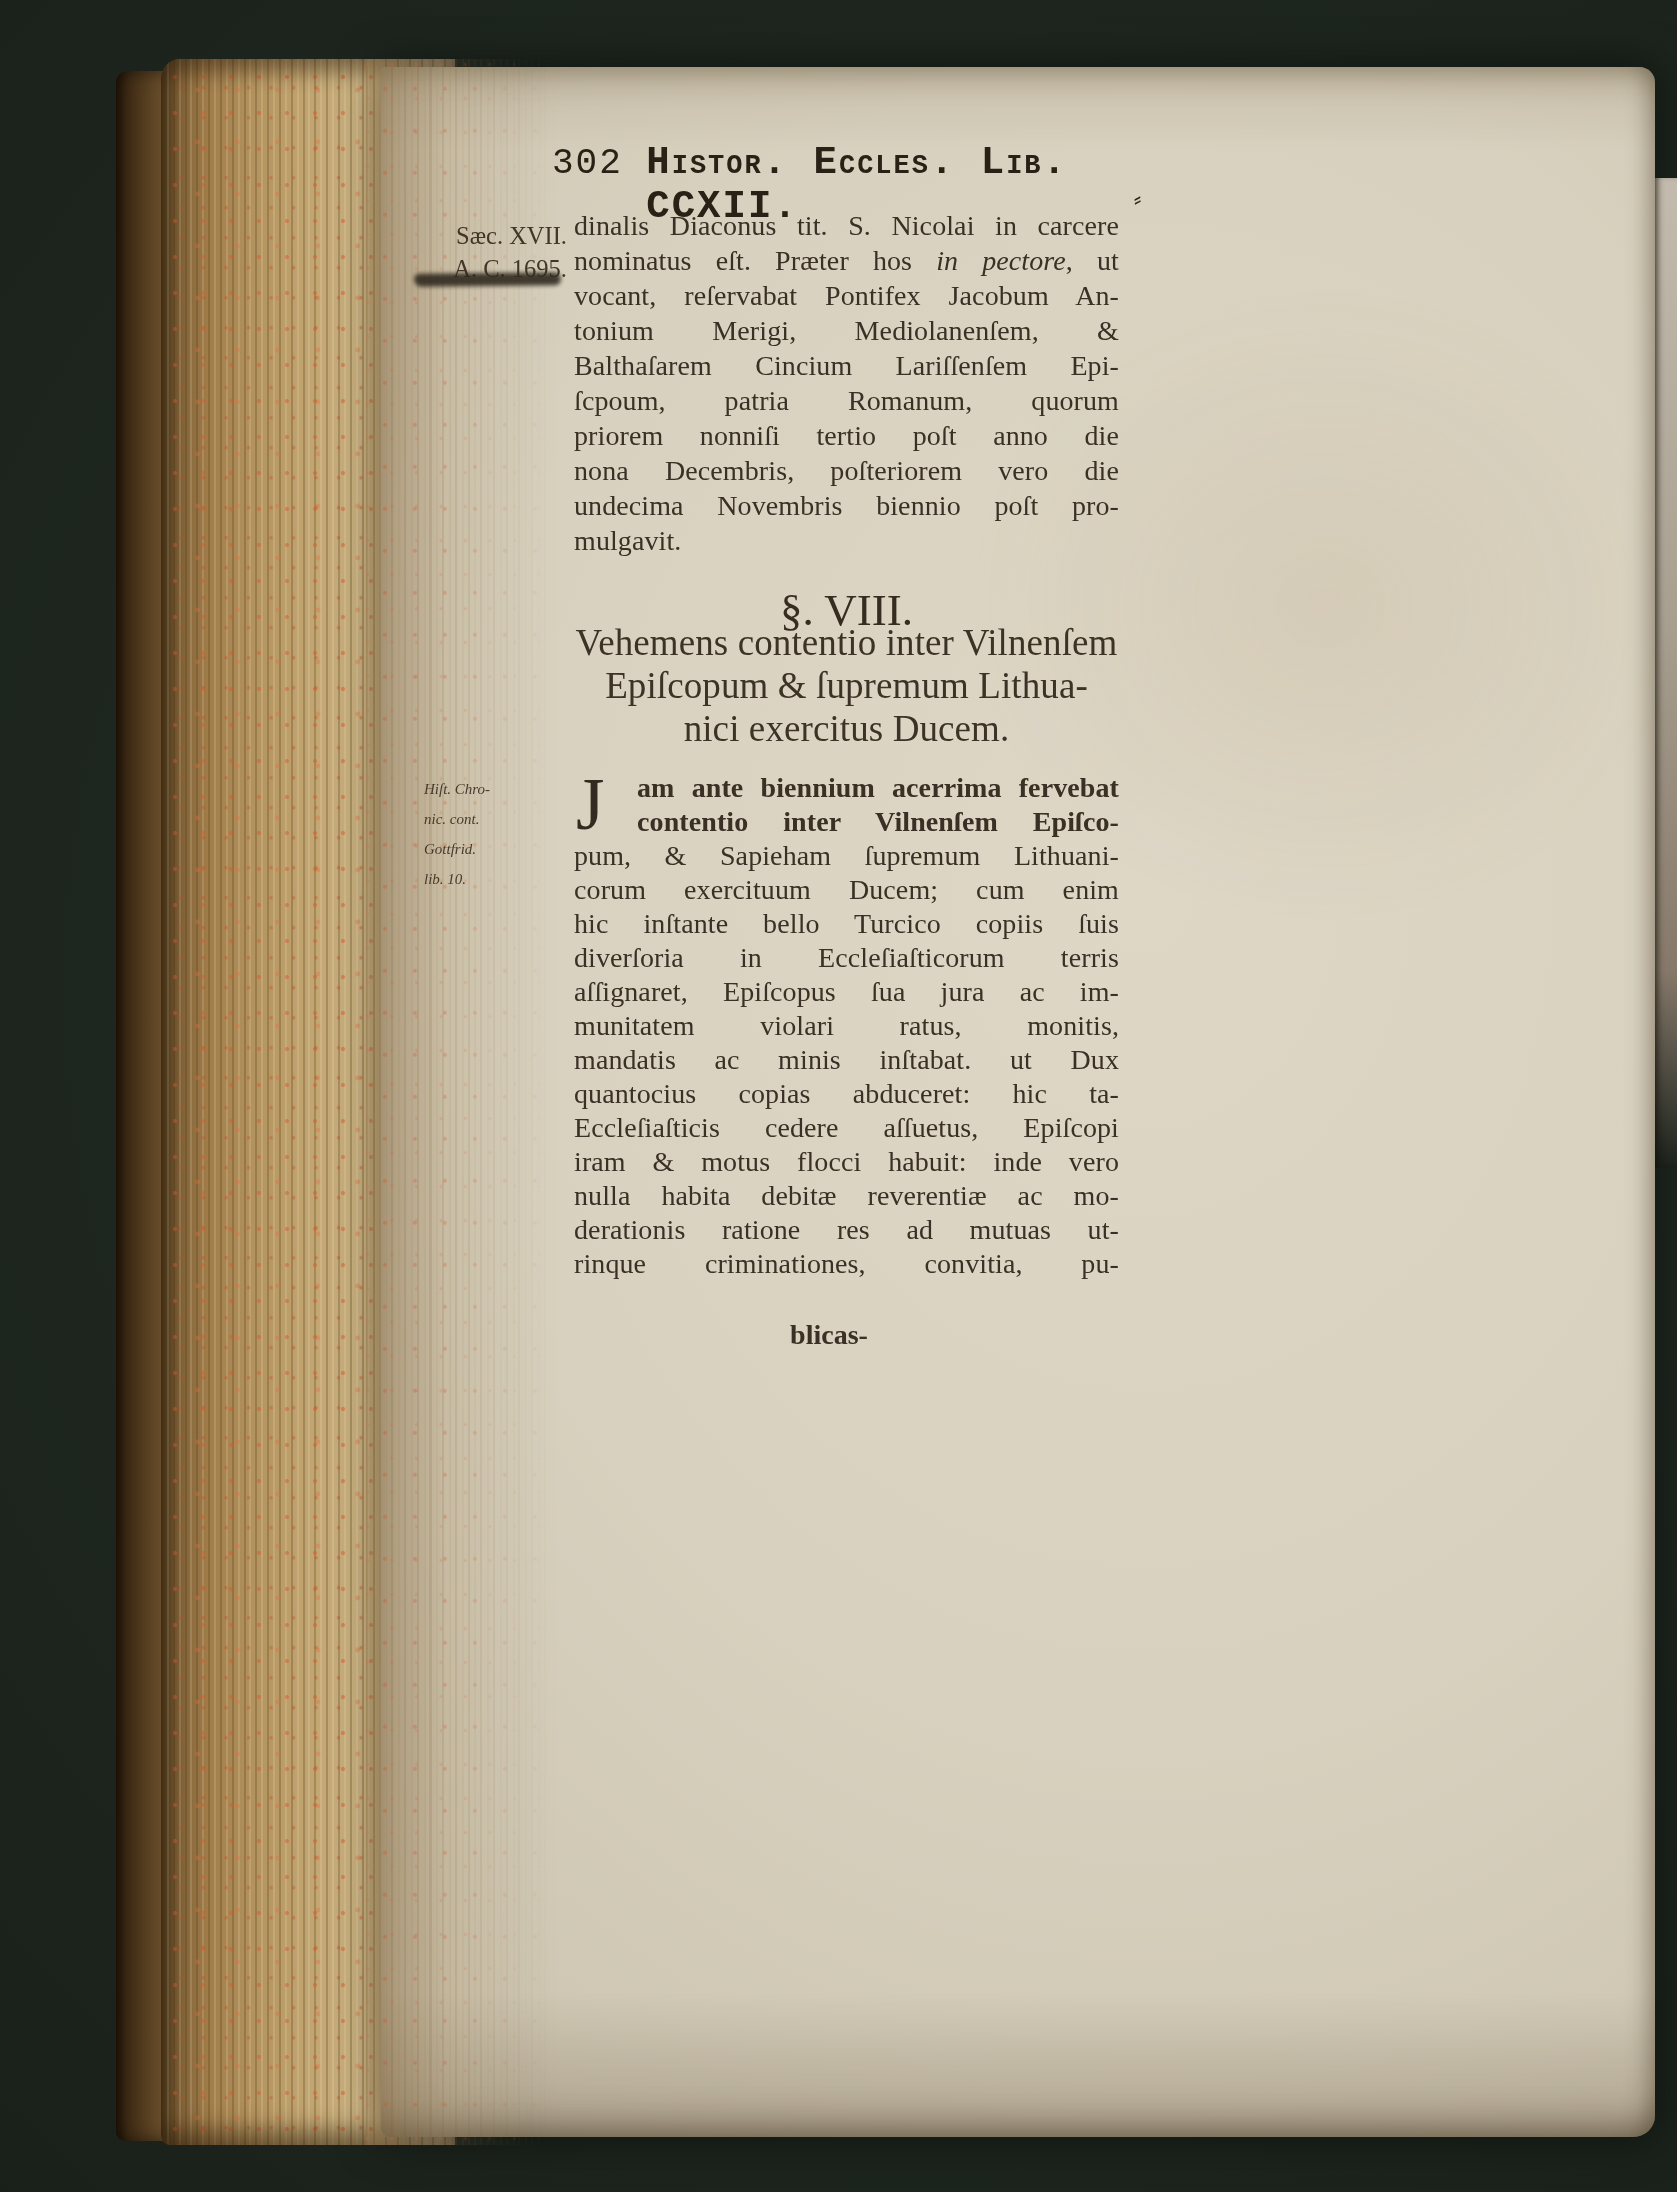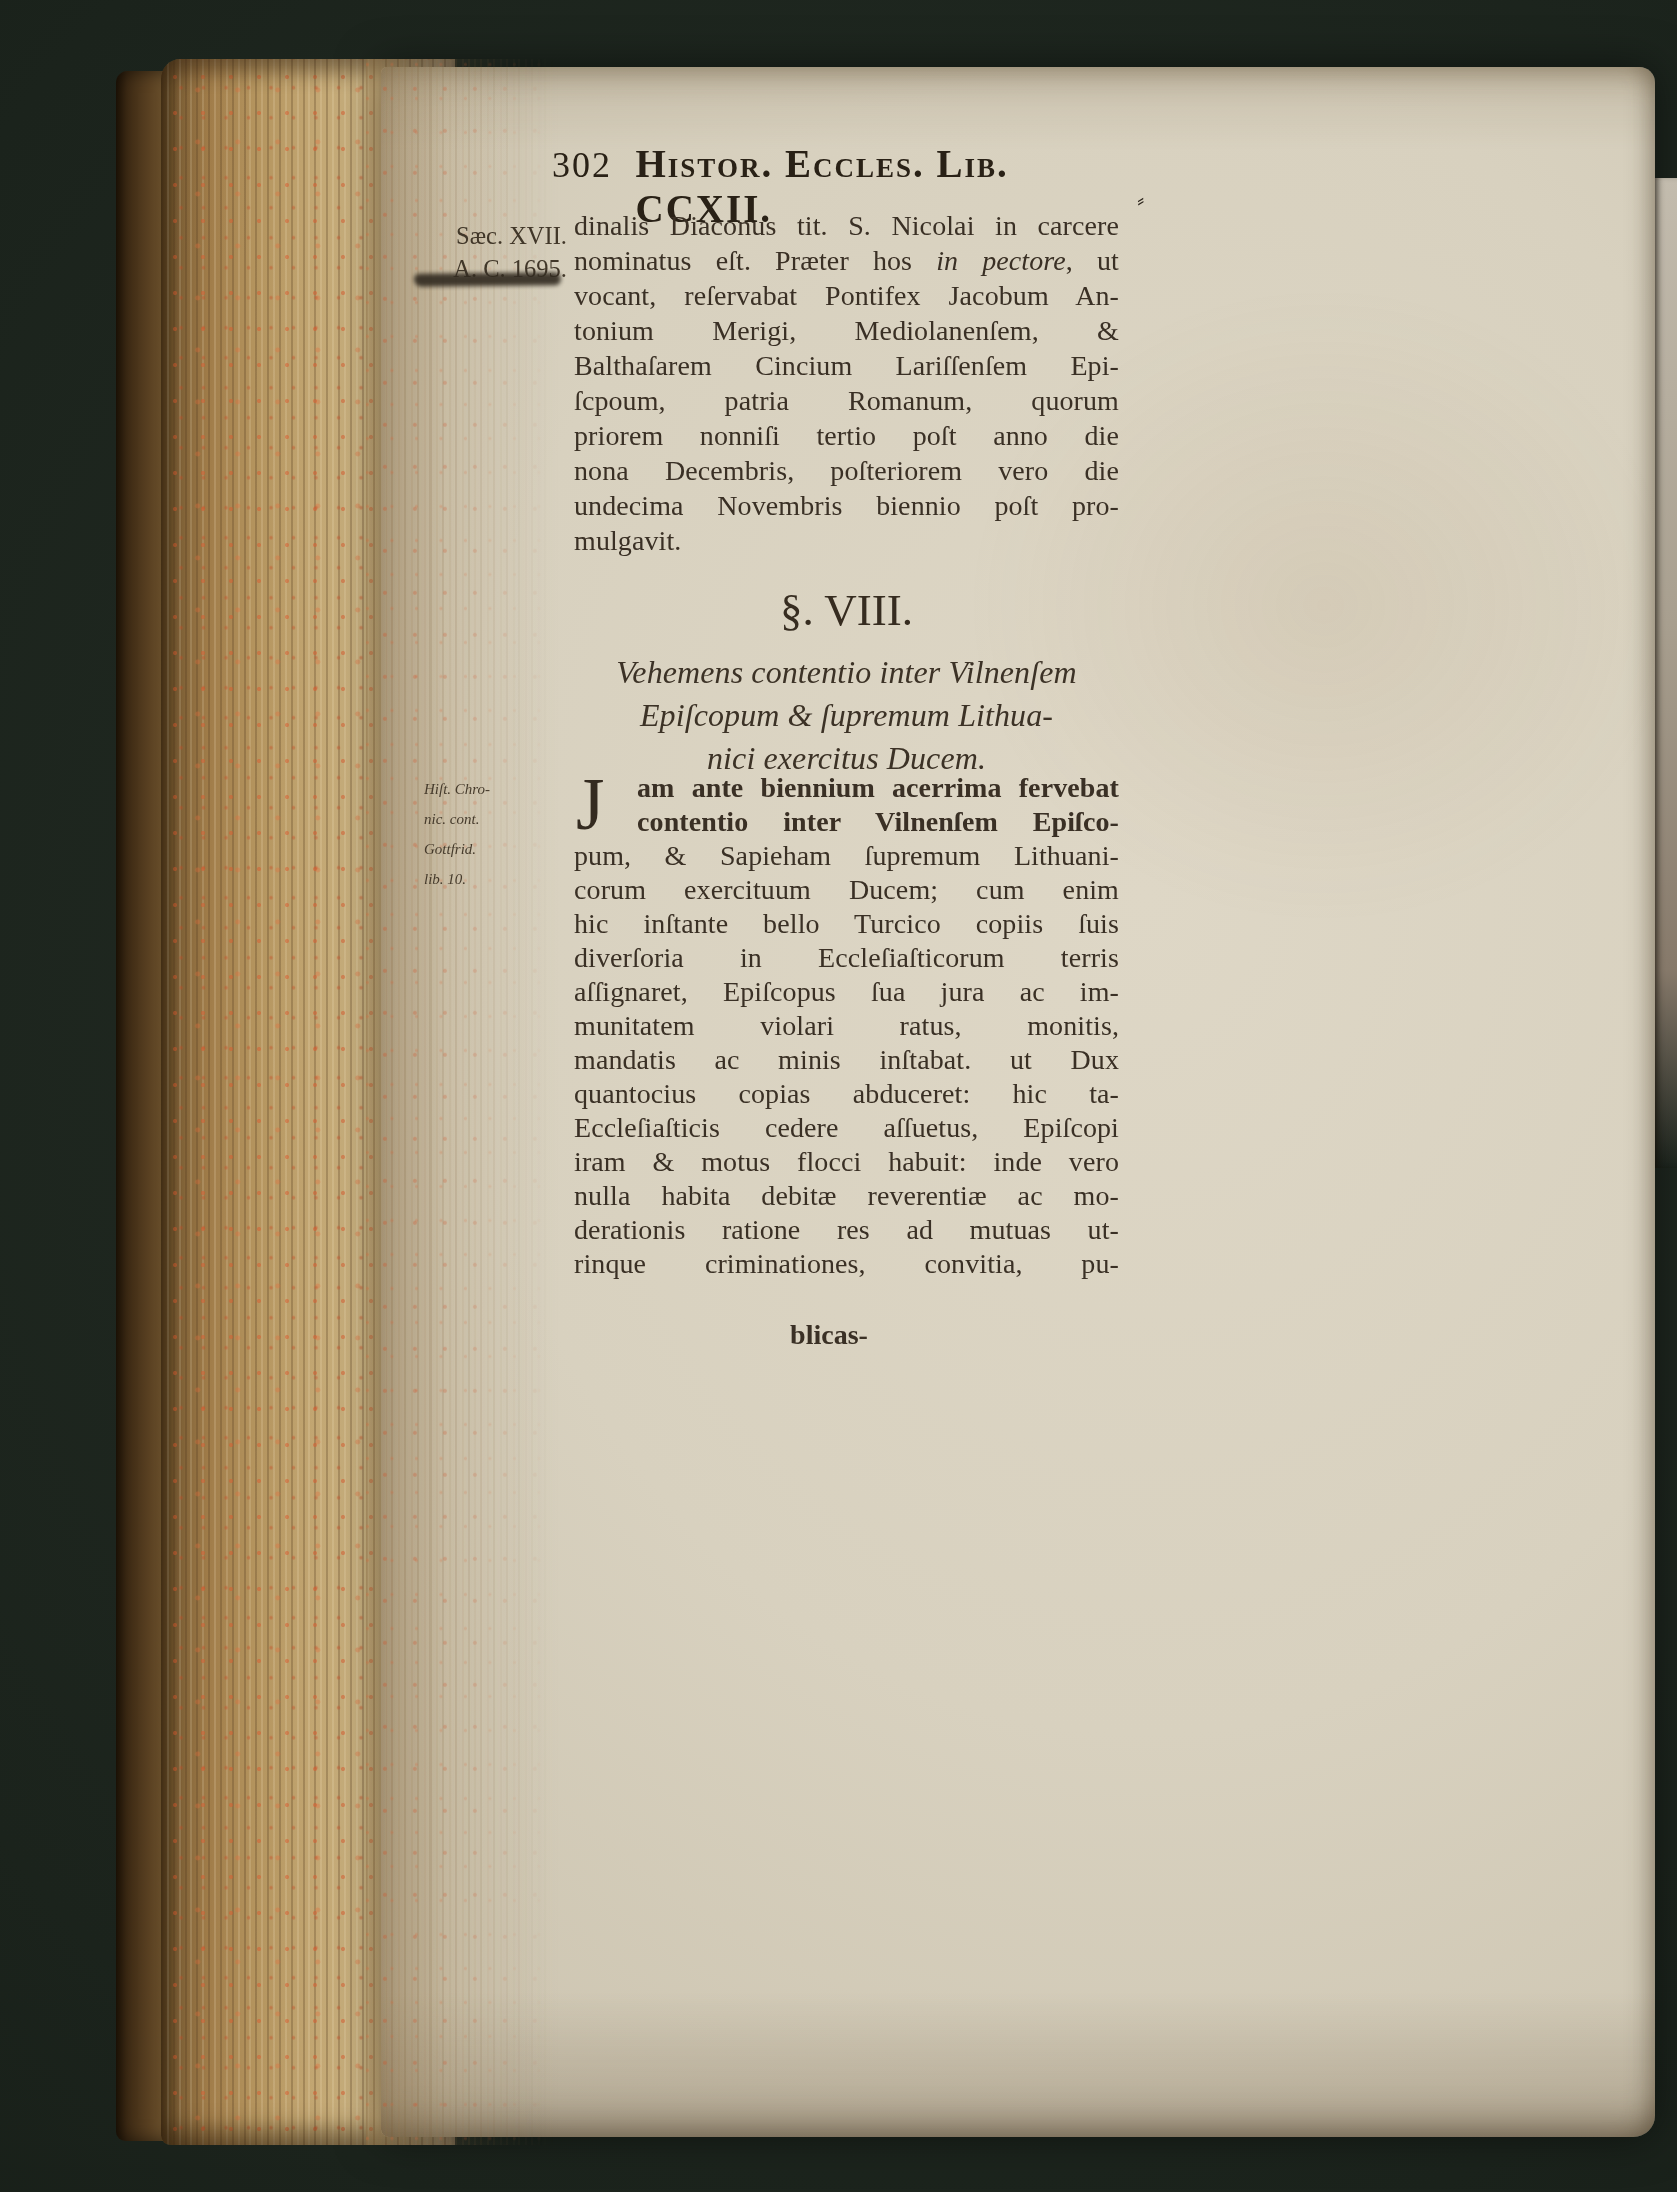--- a/index.html
+++ b/index.html
@@ -56,20 +56,21 @@
     background:linear-gradient(180deg,#c3bcae 0%,#a89f8f 45%,#86796a 80%,rgba(50,45,35,0) 100%);
     box-shadow:inset 5.9px 0 7.8px -3.9px rgba(20,15,8,0.8);
   }
 
   .text-layer { position:absolute; inset:0; color:#3a3025; }
 
   .pg-header {
     position:absolute; left:436px; top:86px; width:588px;
     display:flex; align-items:baseline; justify-content:center; gap:23.5px;
     color:#292116;
+    font-family:Liberation Mono, monospace;
   }
   .pagenum { font-size:36px; letter-spacing:2px; }
   .runtitle { font-size:39px; font-weight:700; font-variant:small-caps; letter-spacing:2px; }
   .printer-mark { position:absolute; right:-3.9px; top:47px; font-size:21.6px; color:#2b241b; transform:rotate(-4deg); }
 
   .margin-note { position:absolute; color:#413729; }
   .note1 { left:302px; width:149px; top:164px; font-size:24.5px; line-height:33px; text-align:right; }
   .note2 { left:308px; width:149px; top:719px; font-size:15px; line-height:30px; font-style:italic; text-align:left; color:#463b2c; }
   .note2 .tline { text-align:left; text-align-last:auto; height:auto; }
   .smudge {
@@ -78,21 +79,21 @@
     filter:blur(2px); opacity:0.9; transform:rotate(-0.6deg);
   }
 
   .body-col { position:absolute; left:458px; width:545px; font-size:28px; line-height:35px; letter-spacing:0.1px; }
   .tline { text-align:justify; text-align-last:justify; height:35px; overflow:hidden; }
   .nojust { text-align:left; text-align-last:auto; }
   .it, .italic { font-style:italic; }
 
   .para1 { top:153px; }
   .section-mark { position:absolute; left:458px; width:545px; top:529px; text-align:center; font-size:45px; color:#362c20; }
-  .heading { top:596px; font-size:32px; line-height:43px; font-style:italic; color:#3c3226; }
+  .heading { top:566px; font-size:37px; line-height:43px; color:#3c3226; }
   .heading .tline { text-align:center; text-align-last:center; height:43px; }
 
   .para2 { top:716px; line-height:34px; }
   .para2 .tline { height:34px; }
   .indent { padding-left:63px;font-weight:bold; }
   .dropcap { position:absolute; left:2px; top:1px; font-size:73px; line-height:65px; color:#342b20; }
 
   .catchword { position:absolute; left:458px; width:510px; top:1264px; text-align:center; font-size:28px; color:#3a3025;font-weight:bold; }
 </style>
 </head>

